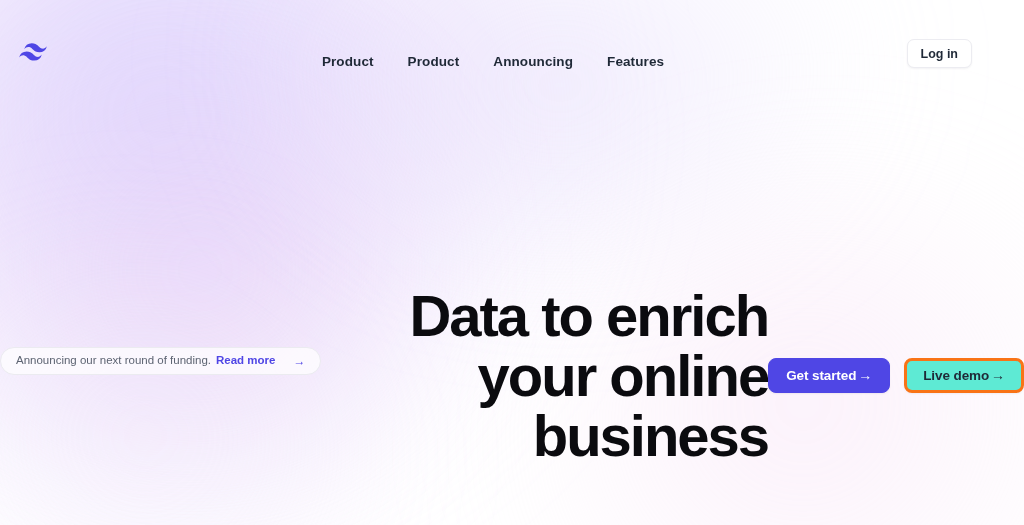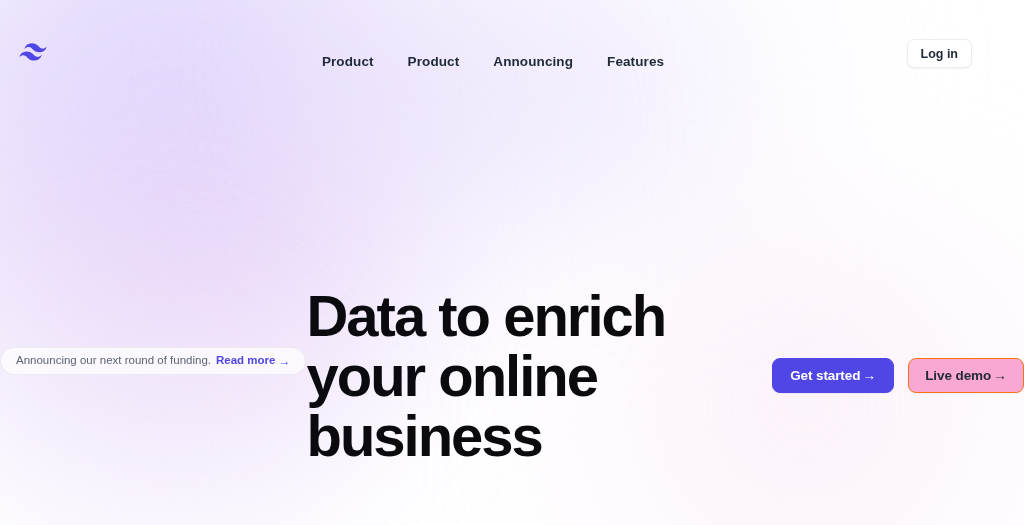--- a/index.html
+++ b/index.html
@@ -169,33 +169,33 @@
     cursor:pointer;
     white-space:nowrap;
   }
   .announce-text { color:#5d6472; }
   .announce-link {
     color:#4f46e5;
     font-weight:700;
     text-decoration:none;
     display:inline-flex;
     align-items:center;
-    gap:3px;
+    gap:18px;
   }
   .announce-arrow {
     font-size:12px;
     line-height:1;
     color:#4f46e5;
     font-weight:400;
   }
 
   .hero-title {
     margin-top:30px;
     width:700px;
-    text-align:left;
+    text-align:right;
     font-size:58px;
     line-height:1.035;
     font-weight:700;
     letter-spacing:-2.0px;
     color:#0b0b0f;
     font-family:"Liberation Sans", sans-serif;
   }
 
   .hero-sub {
     margin-top:29px;
@@ -230,23 +230,23 @@
   }
   .btn-primary {
     padding:0 17px;
     background:#4f46e5;
     color:#ffffff;
     border:1px solid #4f46e5;
     box-shadow:0 1px 2px rgba(16,24,40,0.06);
   }
   .btn-secondary {
     padding:0 16px;
-    background:#f9a8d4;
+    background:#5eead4;
     color:#1f2937;
-    border:1px solid #f97316;
+    border:3px solid #f97316;
     box-shadow:0 1px 2px rgba(16,24,40,0.05);
   }
   .btn-arrow { font-size:14px; font-weight:400; line-height:1; }
 </style>
 </head>
 <body>
 
 <div class="bg-layer">
   <div class="blob blob-a"></div>
   <div class="blob blob-b"></div>

